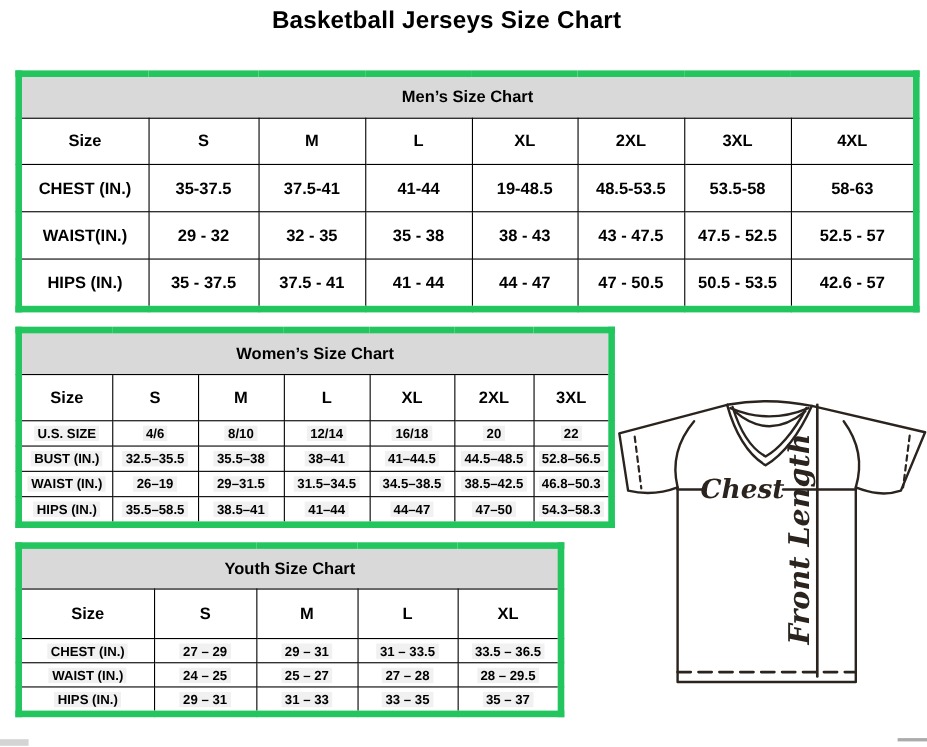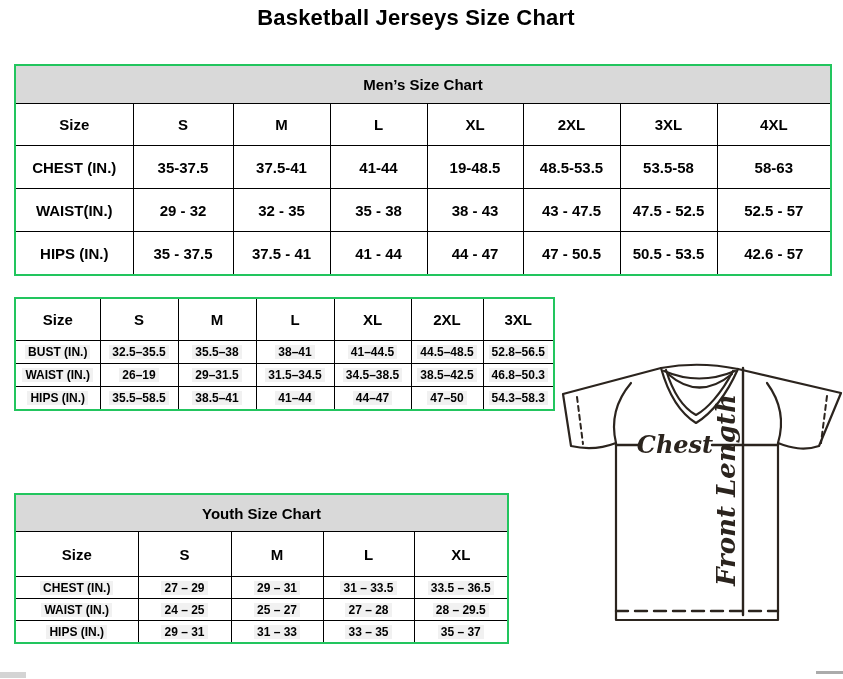--- a/index.html
+++ b/index.html
@@ -1,26 +1,26 @@
 <!DOCTYPE html>
 <html><head>
 <meta charset="utf-8">
 <style>
   html,body { margin:0; padding:0; }
   body {
     width:843px; height:679px; position:relative; background:#ffffff;
     font-family:"Liberation Sans", sans-serif; color:#000; overflow:hidden;
   }
   .page-title {
-    position:absolute; top:5px; left:12px; width:808px; text-align:center;
+    position:absolute; top:5px; left:2px; width:808px; text-align:center;
     font-size:22px; font-weight:bold; letter-spacing:0.2px;
   }
   table.size-table {
     position:absolute; border-collapse:collapse; table-layout:fixed;
-    border:2px solid #22c55e; background:#fff;
+    border:6px solid #22c55e; background:#fff;
   }
   table.size-table td {
     border:1px solid #000; text-align:center; vertical-align:middle;
     font-weight:bold; padding:0; overflow:hidden; white-space:nowrap;
   }
   tr.band td { background:#d9d9d9; font-size:15px; }
   
   table.mens { left:14px; top:64px; width:816px; }
   table.mens tr.band td  { height:37px; }
   table.mens tr.cols td  { height:41px; font-size:15px; }
@@ -112,28 +112,40 @@
   <colgroup>
       <col style="width:85px">
       <col style="width:78px">
       <col style="width:78px">
       <col style="width:78px">
       <col style="width:77px">
       <col style="width:72px">
       <col style="width:71px">
     </colgroup>
   <tbody>
+      <tr class="band">
+        <td colspan="7">Women’s Size Chart</td>
+      </tr>
   <tr class="cols">
     <td>Size</td>
     <td>S</td>
     <td>M</td>
     <td>L</td>
     <td>XL</td>
     <td>2XL</td>
     <td>3XL</td>
+  </tr>
+  <tr class="datarow">
+    <td class="rowlabel"><span class="hl">U.S. SIZE</span></td>
+    <td><span class="hl">4/6</span></td>
+    <td><span class="hl">8/10</span></td>
+    <td><span class="hl">12/14</span></td>
+    <td><span class="hl">16/18</span></td>
+    <td><span class="hl">20</span></td>
+    <td><span class="hl">22</span></td>
   </tr>
   <tr class="datarow">
     <td class="rowlabel"><span class="hl">BUST (IN.)</span></td>
     <td><span class="hl">32.5–35.5</span></td>
     <td><span class="hl">35.5–38</span></td>
     <td><span class="hl">38–41</span></td>
     <td><span class="hl">41–44.5</span></td>
     <td><span class="hl">44.5–48.5</span></td>
     <td><span class="hl">52.8–56.5</span></td>
   </tr>

